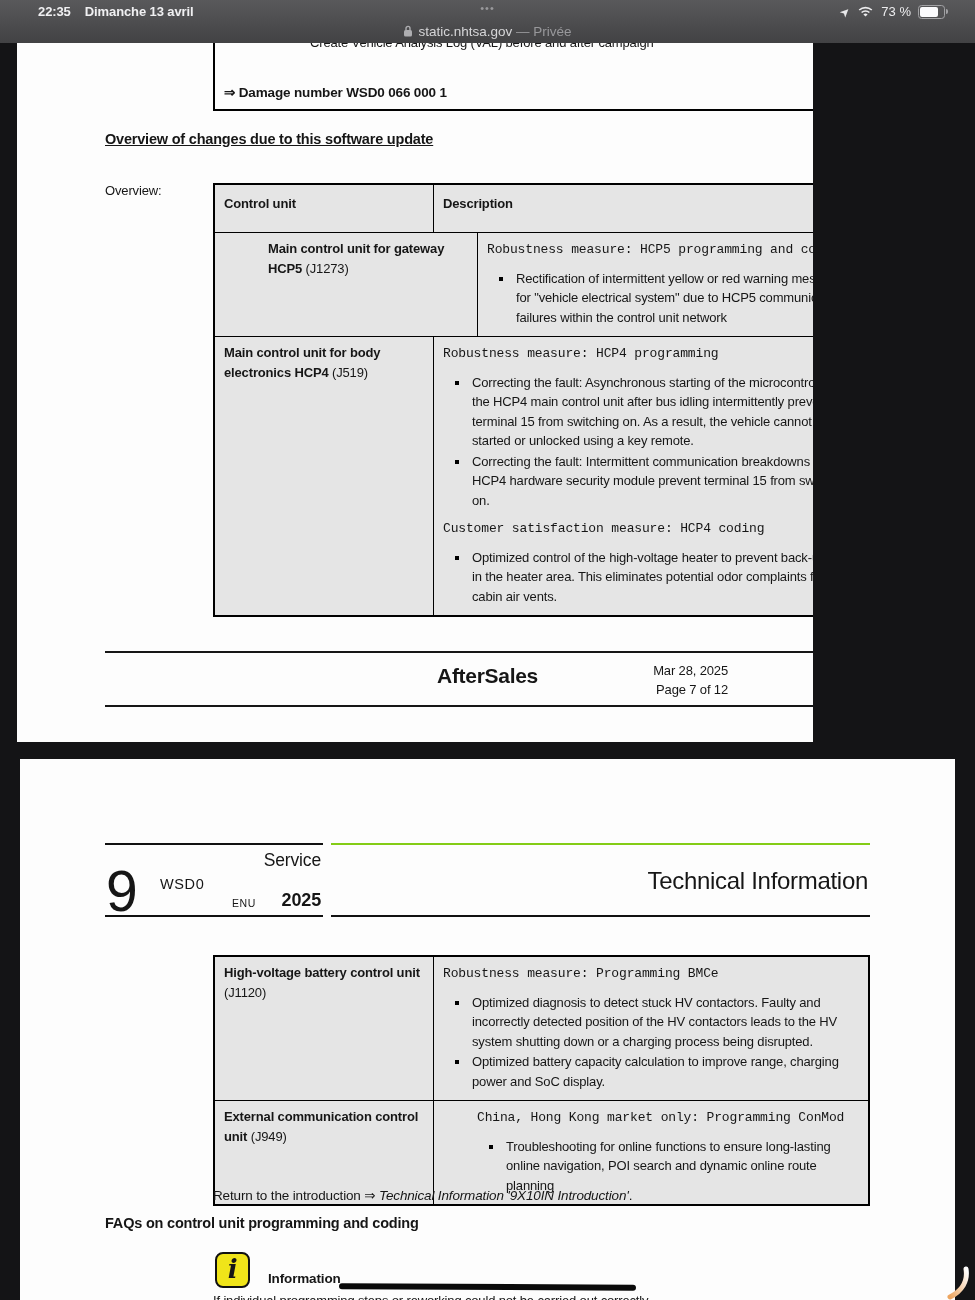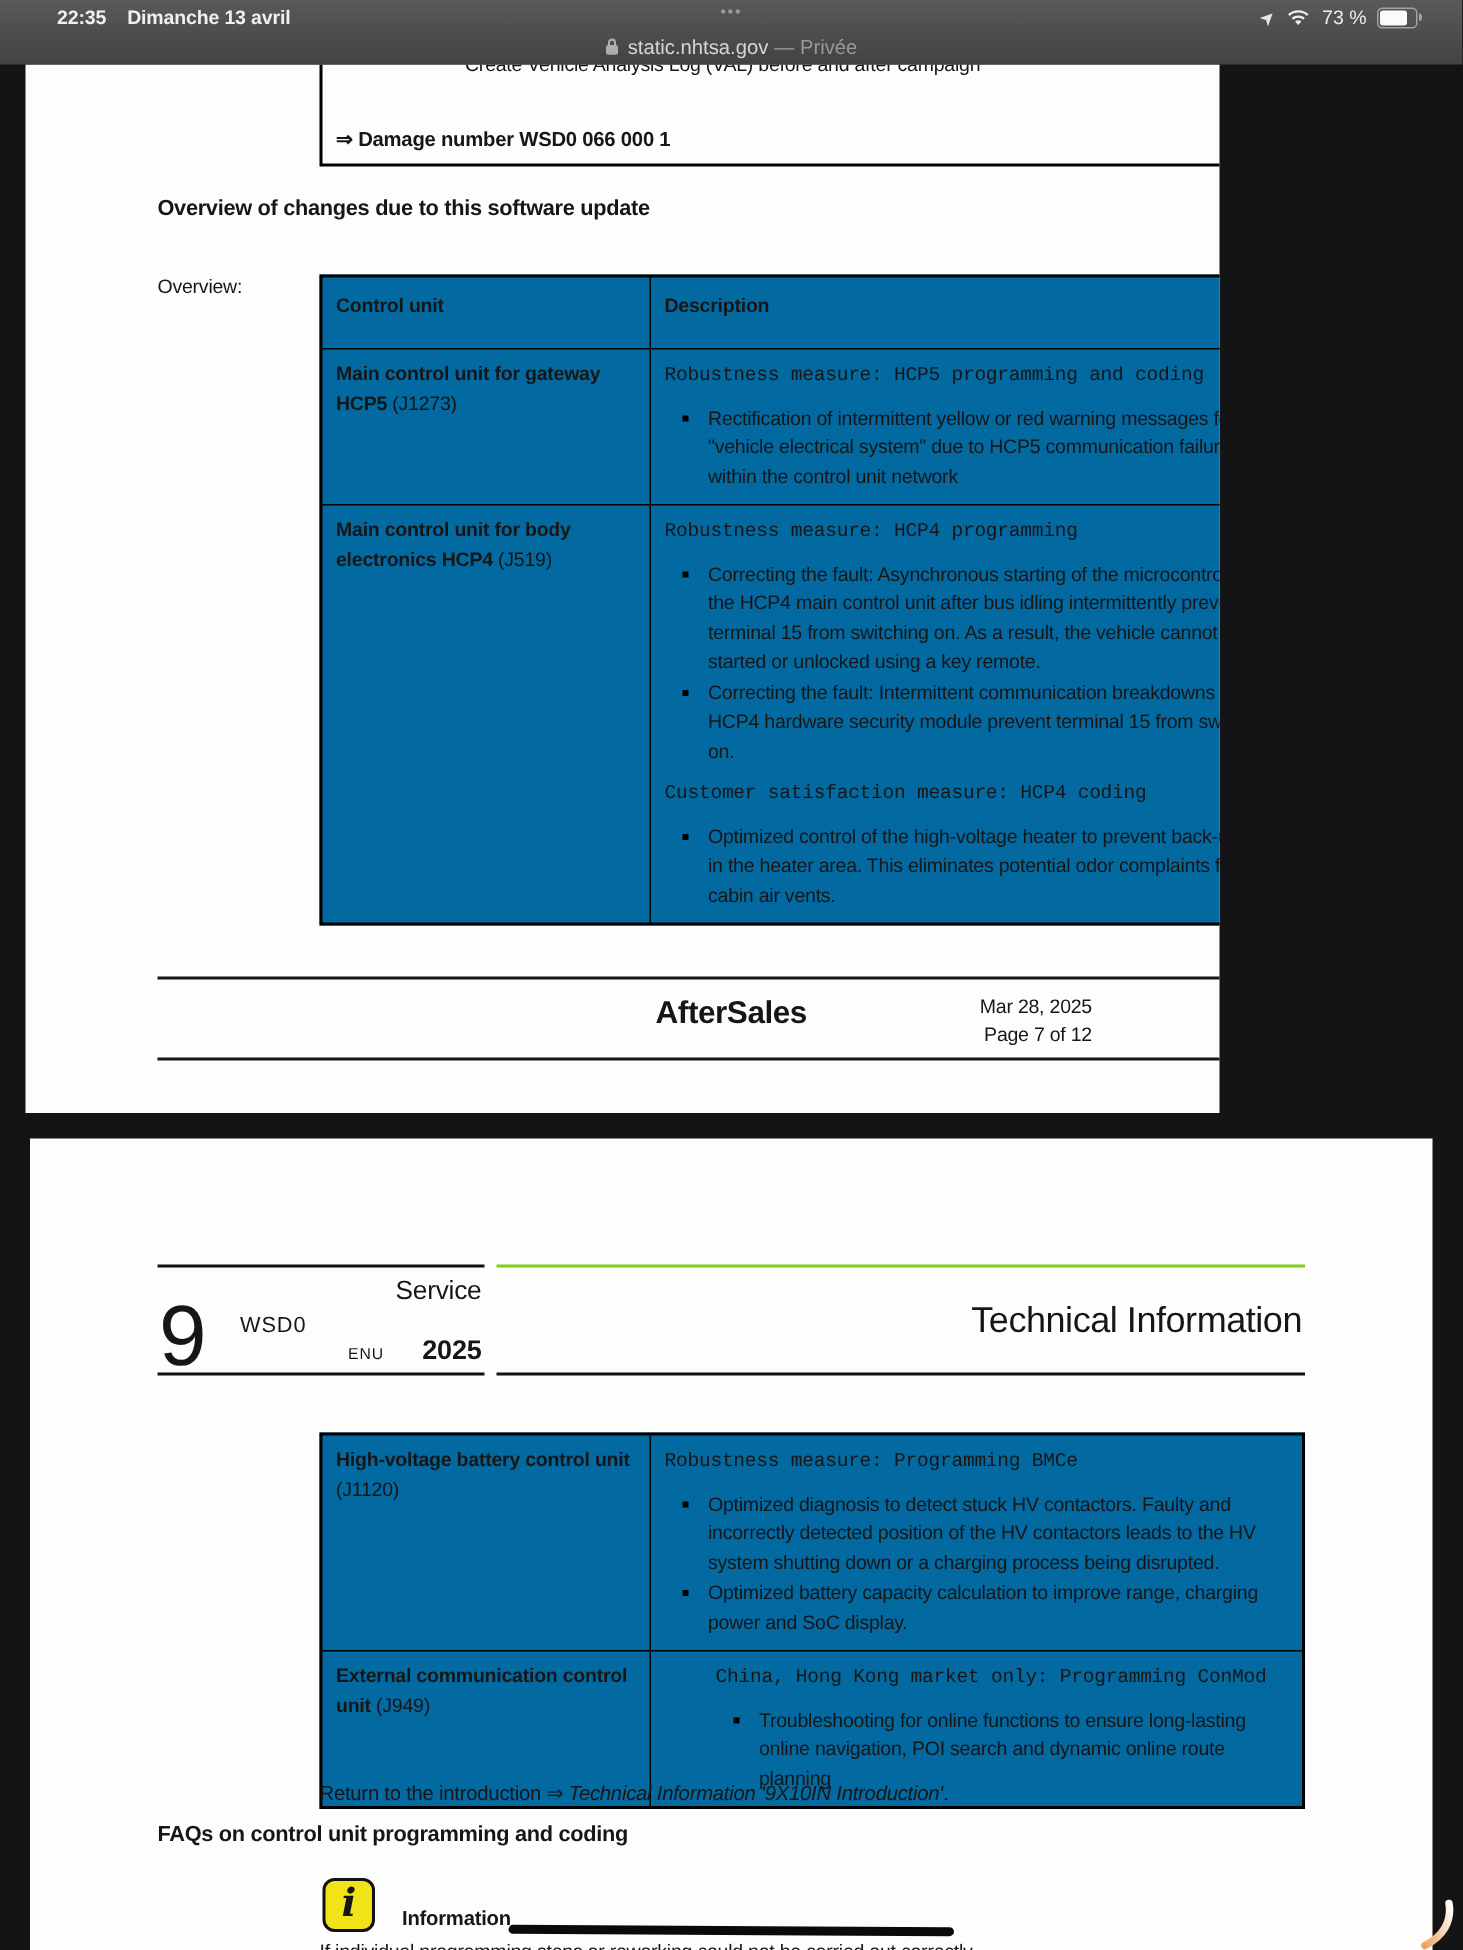--- a/index.html
+++ b/index.html
@@ -33,21 +33,21 @@
   #page1{left:17px;top:43px;width:796px;height:699px;}
   #page2{left:20px;top:759px;width:935px;height:541px;}
   .rule{position:absolute;height:2px;background:#161616;}
   
   .top-box{position:absolute;left:196px;top:-40px;width:653px;height:104px;border:2px solid #000;}
   .clipped-line{position:absolute;left:293px;top:-7px;font-size:13px;line-height:14px;white-space:nowrap;}
   .damage-line{position:absolute;left:207px;top:41px;font-size:13.5px;font-weight:700;}
   .h-section{position:absolute;font-size:14.5px;font-weight:700;letter-spacing:-0.2px;}
   .overview-label{position:absolute;left:88px;top:140px;font-size:13px;}
   
-  .doc-table{position:absolute;width:653px;border:2px solid #000;background:#0369a1;}
+  .doc-table{position:absolute;width:653px;border:2px solid #000;background:#e5e5e5;}
   .trow{display:flex;border-top:1.5px solid #000;}
   .trow.first{border-top:none;}
   .cell-unit{width:219px;flex:0 0 219px;border-right:1.5px solid #000;padding:6px 10px 6px 9px;font-size:13px;line-height:20px;box-sizing:border-box;}
   .cell-desc{flex:1;padding:6px 10px 8px 9px;font-size:13px;line-height:19.5px;}
   .cell-desc p{margin:1px 0 0 0;font-family:Liberation Mono, monospace;}
   .cell-desc p.mt{margin-top:9px;}
   ul.bullets{list-style:none;margin:9px 0 0 0;padding:0;}
   ul.bullets li{position:relative;padding-left:29px;margin:0 0 1px 0;}
   ul.bullets li::before{content:"";position:absolute;left:12px;top:8px;width:4px;height:4px;background:#000;}
   .thead .cell-unit,.thead .cell-desc{font-weight:700;padding-top:9px;min-height:47px;box-sizing:border-box;}
@@ -105,29 +105,29 @@
       <path d="M3 5 V3.4 a2 2 0 0 1 4 0 V5" stroke="#aeaeb1" stroke-width="1.4" fill="none"></path>
     </svg><span>static.nhtsa.gov</span> <span class="privacy">— Privée</span>
   </div>
 </div>
 
 <div class="page" id="page1">
   <div class="top-box"></div>
   <div class="clipped-line">Create Vehicle Analysis Log (VAL) before and after campaign</div>
   <div class="damage-line">⇒ Damage number WSD0 066 000 1</div>
 
-  <div class="h-section" style="left:88px;top:88px;position:absolute;">Overview of changes due to this software update</div>
+  <div class="h-section" style="left:88px;top:88px;position:absolute;text-decoration:underline;">Overview of changes due to this software update</div>
   <div class="overview-label">Overview:</div>
 
   <div class="doc-table" style="left:196px;top:140px;">
     <div class="trow thead first">
       <div class="cell-unit">Control unit</div>
       <div class="cell-desc">Description</div>
     </div>
-    <div class="trow" style="min-height:91px;">
+    <div class="trow" style="min-height:91px;padding-left:44px;">
       <div class="cell-unit"><b>Main control unit for gateway HCP5</b><span> (J1273)</span></div>
       <div class="cell-desc">
         <p>Robustness measure: HCP5 programming and coding</p>
         <ul class="bullets">
           <li>Rectification of intermittent yellow or red warning messages for "vehicle electrical system" due to HCP5 communication failures within the control unit network</li>
         </ul>
       </div>
     </div>
     <div class="trow" style="min-height:271px;">
       <div class="cell-unit"><b>Main control unit for body electronics HCP4</b><span> (J519)</span></div>

